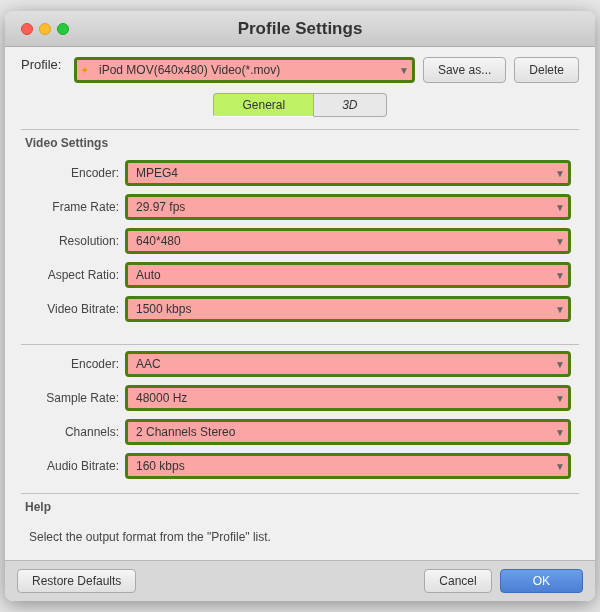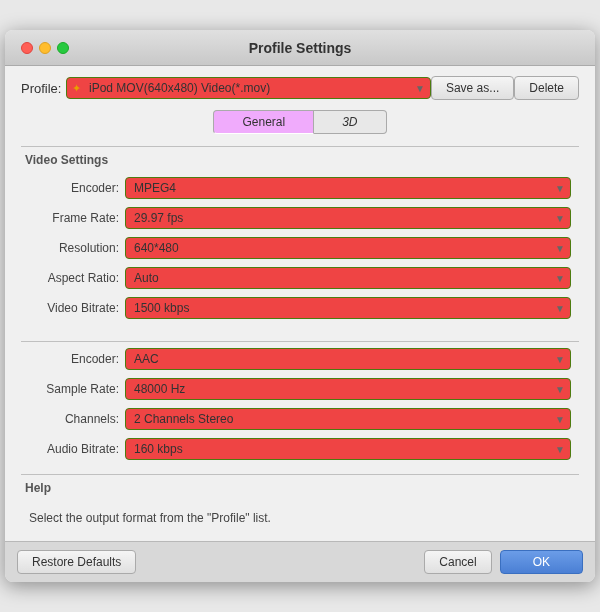--- a/index.html
+++ b/index.html
@@ -52,54 +52,54 @@
     }
 
     .title-button.close { background: #ff5f56; border-color: #e0443e; }
     .title-button.minimize { background: #ffbd2e; border-color: #dea123; }
     .title-button.maximize { background: #27c93f; border-color: #1aab29; }
 
     .title-text {
       position: absolute;
       left: 50%;
       transform: translateX(-50%);
-      font-size: 14px;
+      font-size: 17px;
       font-weight: 600;
       color: #333;
     }
 
     
     .content {
       padding: 10px 16px 0 16px;
       flex: 1;
     }
 
     
     .profile-row {
       display: flex;
-      align-items: center;
+      gap: 8px;
       margin-bottom: 10px;
     }
 
     .profile-label {
       font-size: 13px;
       color: #333;
       min-width: 45px;
     }
 
     .profile-select-wrapper {
       flex: 1;
       position: relative;
     }
 
     select {
       appearance: none;
       -webkit-appearance: none;
-      background: #ef4444;
-      border: 1px solid #4d7c0f;
+      background: #fca5a5;
+      border: 3px solid #4d7c0f;
       border-radius: 4px;
       padding: 3px 24px 3px 8px;
       font-size: 12px;
       color: #333;
       cursor: pointer;
       width: 100%;
     }
 
     .select-arrow {
       position: absolute;
@@ -157,21 +157,21 @@
     .tab {
       padding: 4px 28px;
       font-size: 12px;
       cursor: pointer;
       border: 1px solid #aaa;
       color: #333;
       background: #e8e8e8;
     }
 
     .tab.active {
-      background: #f0abfc;
+      background: #bef264;
       border-bottom: 1px solid white;
       font-weight: 500;
       z-index: 1;
     }
 
     .tab:first-child {
       border-radius: 4px 0 0 4px;
     }
 
     .tab:last-child {

